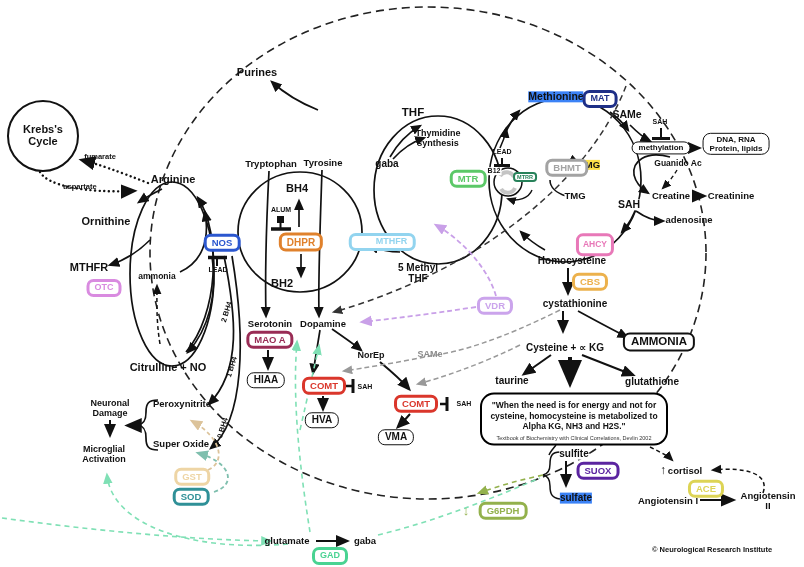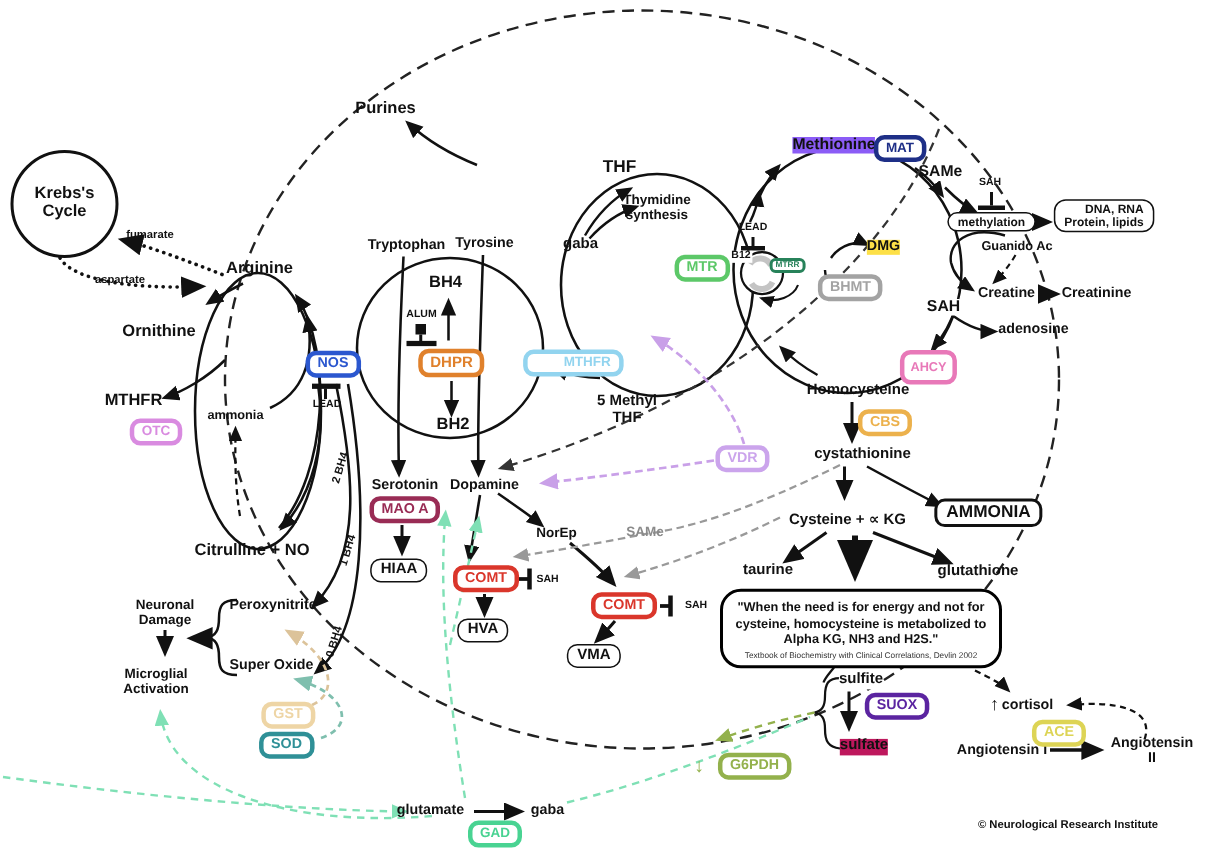--- a/index.html
+++ b/index.html
@@ -7,21 +7,21 @@
           font-family:"Liberation Sans","DejaVu Sans",sans-serif;}
   #wires{position:absolute;left:0;top:0;pointer-events:none;}
   .lbl{position:absolute;transform:translate(-50%,-50%);font-weight:bold;color:#111;
        text-align:center;white-space:pre-line;line-height:1.08;}
   .rot{transform:translate(-50%,-50%) rotate(-73deg);}
   .gray{color:#8a8a8a;}
   .olv{color:#93b14c;}
   .ebox{position:absolute;transform:translate(-50%,-50%);background:#fff;border:3px solid;
         border-radius:7px;padding:1px 5px;font-weight:bold;white-space:nowrap;line-height:1.1;}
   .wbox{position:absolute;transform:translate(-50%,-50%);background:#fff;border:1.7px solid #111;
-        border-radius:7px;padding:1px 6px;font-weight:bold;color:#111;text-align:right;
+        border-radius:7px;padding:1px 6px;font-weight:bold;color:#111;text-align:center;
         white-space:pre-line;line-height:1.15;}
   .quote{position:absolute;transform:translate(-50%,-50%);background:#fff;border:2.5px solid #000;
          border-radius:14px;width:172px;padding:5px 6px 3px 6px;text-align:center;color:#111;}
   .quote .q{font-size:8.5px;font-weight:bold;line-height:1.25;}
   .quote .c{font-size:5.5px;margin-top:3px;color:#333;}
 </style>
 </head>
 <body>
 
 <div id="canvas">
@@ -177,43 +177,43 @@
   <div class="lbl" style="left:438px;top:139px;font-size:9px">Thymidine
 synthesis</div>
   <div class="lbl" style="left:387px;top:164px;font-size:10px">gaba</div>
   <div class="lbl" style="left:418px;top:274px;font-size:10px">5 Methyl
 THF</div>
   <div class="lbl" style="left:494px;top:171px;font-size:7px;background:#fff;padding:0 1px">B12</div>
 
   <div class="lbl" style="left:271px;top:164px;font-size:9.5px">Tryptophan</div>
   <div class="lbl" style="left:323px;top:163px;font-size:9.5px">Tyrosine</div>
   <div class="lbl" style="left:297px;top:189px;font-size:11px">BH4</div>
-  <div class="lbl" style="left:302px;top:284px;font-size:11px">BH2</div>
+  <div class="lbl" style="left:282px;top:284px;font-size:11px">BH2</div>
   <div class="lbl rot" style="left:227px;top:312px;font-size:7.5px">2 BH4</div>
   <div class="lbl rot" style="left:232px;top:367px;font-size:7.5px">1 BH4</div>
   <div class="lbl rot" style="left:223px;top:428px;font-size:7.5px">0 BH4</div>
 
-  <div class="lbl" style="left:556px;top:97px;font-size:10.5px;background:#8b5cf6">Methionine</div>
+  <div class="lbl" style="left:556px;top:97px;font-size:10.5px;background:#3b82f6">Methionine</div>
   <div class="lbl" style="left:627px;top:115px;font-size:10.5px">SAMe</div>
   <div class="lbl" style="left:629px;top:205px;font-size:10.5px;background:#fff">SAH</div>
   <div class="lbl" style="left:572px;top:261px;font-size:10px">Homocysteine</div>
   <div class="lbl" style="left:589px;top:165px;font-size:9.5px;background:#fde047">DMG</div>
   <div class="lbl" style="left:575px;top:196px;font-size:9.5px;background:#fff">TMG</div>
   <div class="lbl" style="left:660px;top:122px;font-size:7px">SAH</div>
   <div class="lbl" style="left:678px;top:164px;font-size:8.5px">Guanido Ac</div>
   <div class="lbl" style="left:671px;top:196px;font-size:9.5px">Creatine</div>
   <div class="lbl" style="left:731px;top:196px;font-size:9.5px">Creatinine</div>
   <div class="lbl" style="left:689px;top:220px;font-size:9.5px">adenosine</div>
 
   <div class="lbl" style="left:575px;top:304px;font-size:10px">cystathionine</div>
   <div class="lbl" style="left:565px;top:348px;font-size:10px;background:#fff">Cysteine + ∝ KG</div>
   <div class="lbl" style="left:512px;top:381px;font-size:10px">taurine</div>
   <div class="lbl" style="left:652px;top:382px;font-size:10px">glutathione</div>
   <div class="lbl" style="left:574px;top:454px;font-size:10px;background:#fff">sulfite</div>
-  <div class="lbl" style="left:576px;top:498px;font-size:10px;background:#be185d">sulfate</div>
+  <div class="lbl" style="left:576px;top:498px;font-size:10px;background:#3b82f6">sulfate</div>
 
   <div class="lbl" style="left:270px;top:324px;font-size:9.5px">Serotonin</div>
   <div class="lbl" style="left:323px;top:324px;font-size:9.5px">Dopamine</div>
   <div class="lbl" style="left:371px;top:356px;font-size:9px">NorEp</div>
   <div class="lbl gray" style="left:430px;top:355px;font-size:9px">SAMe</div>
   <div class="lbl" style="left:365px;top:387px;font-size:7px">SAH</div>
   <div class="lbl" style="left:464px;top:404px;font-size:7px">SAH</div>
   <div class="lbl" style="left:287px;top:541px;font-size:9.5px">glutamate</div>
   <div class="lbl" style="left:365px;top:541px;font-size:9.5px">gaba</div>
 
@@ -249,22 +249,22 @@
     <div class="c">Textbook of Biochemistry with Clinical Correlations, Devlin 2002</div>
   </div>
 
   <div class="ebox" style="left: 104px; top: 288px; font-size: 9px; border-color: rgb(217, 139, 224); color: rgb(217, 139, 224);">OTC</div>
   <div class="ebox" style="left: 222px; top: 243px; font-size: 9.5px; border-color: rgb(43, 87, 207); color: rgb(43, 87, 207);">NOS</div>
   <div class="ebox" style="left: 301px; top: 242px; font-size: 10px; border-color: rgb(224, 129, 44); color: rgb(224, 129, 44);">DHPR</div>
   <div class="ebox" style="left: 382px; top: 242px; font-size: 9px; border-color: rgb(146, 212, 239); color: rgb(146, 212, 239); padding-left: 24px;">MTHFR</div>
   <div class="ebox" style="left: 600px; top: 99px; font-size: 9px; border-color: rgb(30, 47, 135); color: rgb(30, 47, 135);">MAT</div>
   <div class="ebox" style="left: 468px; top: 179px; font-size: 9.5px; border-color: rgb(92, 200, 104); color: rgb(92, 200, 104);">MTR</div>
   <div class="ebox" style="left: 525px; top: 177px; font-size: 5.5px; border-width: 2px; padding: 0px 2px; border-radius: 4px; border-color: rgb(39, 130, 90); color: rgb(39, 130, 90);">MTRR</div>
-  <div class="ebox" style="left: 567px; top: 192px; font-size: 9.5px; border-color: rgb(163, 163, 163); color: rgb(163, 163, 163); text-align: center;">BHMT</div>
-  <div class="ebox" style="left: 619px; top: 245px; font-size: 8.5px; padding: 4px 4px; border-color: rgb(232, 120, 184); color: rgb(232, 120, 184);">AHCY</div>
+  <div class="ebox" style="left: 567px; top: 168px; font-size: 9.5px; border-color: rgb(163, 163, 163); color: rgb(163, 163, 163); text-align: center;">BHMT</div>
+  <div class="ebox" style="left: 595px; top: 245px; font-size: 8.5px; padding: 4px 4px; border-color: rgb(232, 120, 184); color: rgb(232, 120, 184);">AHCY</div>
   <div class="ebox" style="left: 590px; top: 282px; font-size: 9.5px; border-color: rgb(236, 177, 76); color: rgb(236, 177, 76);">CBS</div>
   <div class="ebox" style="left: 495px; top: 306px; font-size: 9.5px; border-color: rgb(203, 164, 236); color: rgb(203, 164, 236);">VDR</div>
   <div class="ebox" style="left: 270px; top: 340px; font-size: 9.5px; border-color: rgb(153, 44, 85); color: rgb(153, 44, 85);">MAO A</div>
   <div class="ebox" style="left: 324px; top: 386px; font-size: 9.5px; border-color: rgb(218, 54, 43); color: rgb(218, 54, 43);">COMT</div>
   <div class="ebox" style="left: 416px; top: 404px; font-size: 9.5px; border-color: rgb(218, 54, 43); color: rgb(218, 54, 43);">COMT</div>
   <div class="ebox" style="left: 598px; top: 471px; font-size: 9.5px; border-color: rgb(91, 36, 160); color: rgb(91, 36, 160);">SUOX</div>
   <div class="ebox" style="left: 706px; top: 489px; font-size: 9.5px; border-color: rgb(221, 212, 85); color: rgb(221, 212, 85);">ACE</div>
   <div class="ebox" style="left: 192px; top: 477px; font-size: 9.5px; border-color: rgb(238, 213, 165); color: rgb(238, 213, 165);">GST</div>
   <div class="ebox" style="left: 191px; top: 497px; font-size: 9.5px; border-color: rgb(47, 144, 151); color: rgb(47, 144, 151);">SOD</div>
   <div class="ebox" style="left: 503px; top: 511px; font-size: 9.5px; border-color: rgb(147, 177, 76); color: rgb(147, 177, 76);">G6PDH</div>

